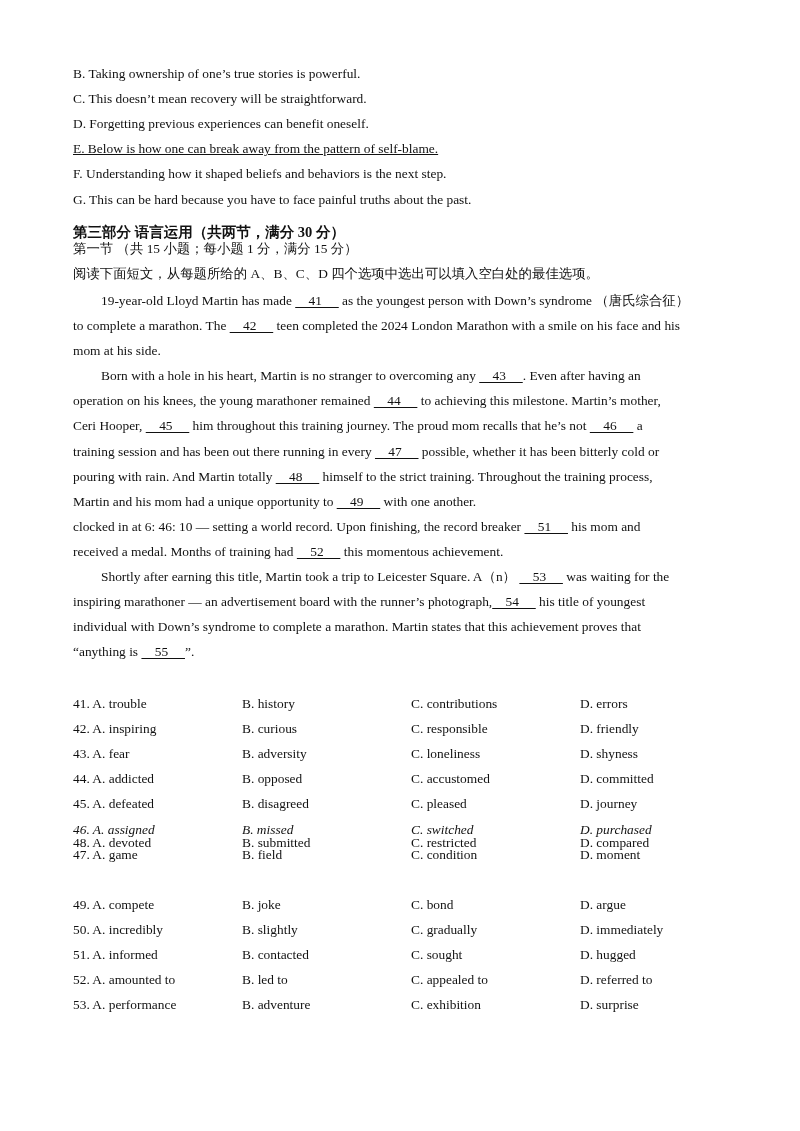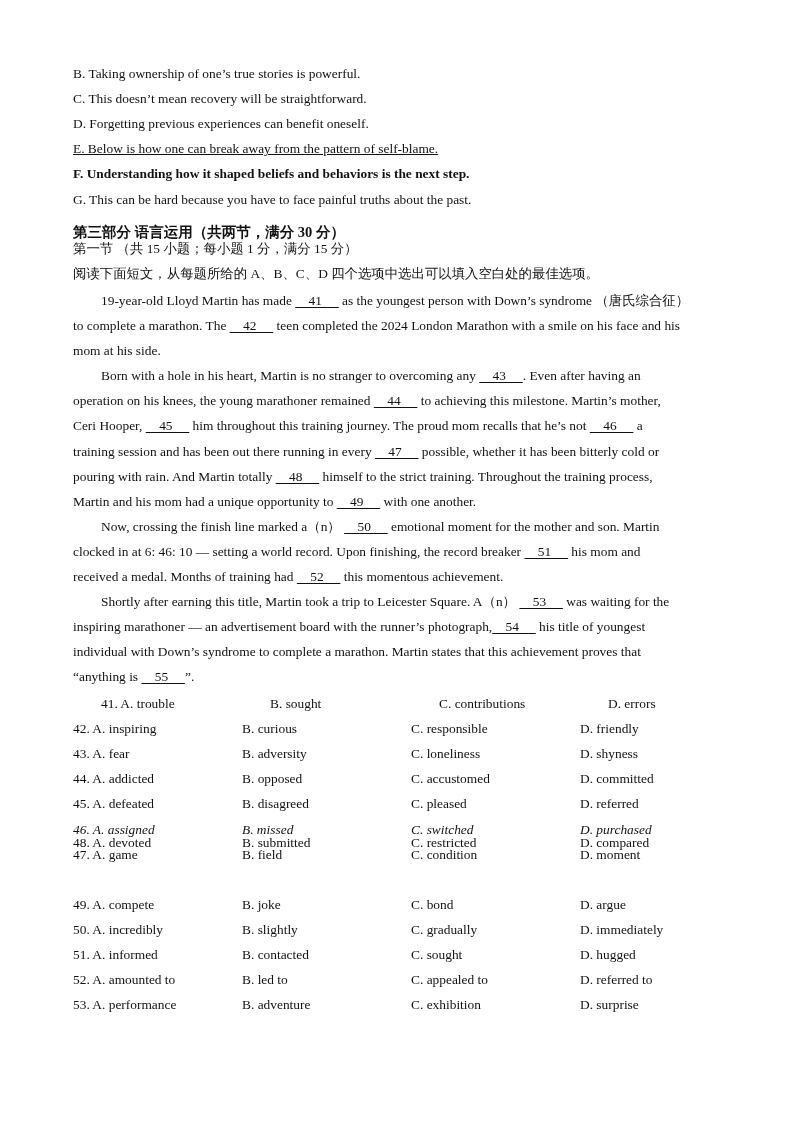--- a/index.html
+++ b/index.html
@@ -20,51 +20,50 @@
   </style>
 </head>
 <body>
 
 <div class="page">
   <div id="prev-opts">
       <div class="line" style="top: 66px;">B. Taking ownership of one’s true stories is powerful.</div>
       <div class="line" style="top: 91.1px;">C. This doesn’t mean recovery will be straightforward.</div>
       <div class="line" style="top: 116.2px;">D. Forgetting previous experiences can benefit oneself.</div>
       <div class="line" style="top: 141.3px; text-decoration: underline;">E. Below is how one can break away from the pattern of self-blame.</div>
-      <div class="line" style="top: 166.4px; font-weight: bold;">F. Understanding how it shaped beliefs and behaviors is the next step.</div>
+      <div class="line" style="top: 166.4px;">F. Understanding how it shaped beliefs and behaviors is the next step.</div>
       <div class="line" style="top: 191.5px;">G. This can be hard because you have to face painful truths about the past.</div>
     </div>
 
   <div class="line h1" style="top:216px">第三部分  语言运用（共两节，满分 30 分）</div>
   <div class="line h2" style="top:241px">第一节  （共 15 小题；每小题 1 分，满分 15 分）</div>
   <div class="line h2" style="top:266px">阅读下面短文，从每题所给的 A、B、C、D 四个选项中选出可以填入空白处的最佳选项。</div>
 
   <div class="para" id="passage" style="top:288px">
       <span class="pline indent"><span>19-year-old Lloyd Martin has made </span><span class="blank">&nbsp;&nbsp;&nbsp;&nbsp;41&nbsp;&nbsp;&nbsp;&nbsp;&nbsp;</span><span> as the youngest person with Down’s syndrome  （唐氏综合征）</span></span>
       <span class="pline"><span>to complete a marathon. The </span><span class="blank">&nbsp;&nbsp;&nbsp;&nbsp;42&nbsp;&nbsp;&nbsp;&nbsp;&nbsp;</span><span> teen completed the 2024 London Marathon with a smile on his face and his</span></span>
       <span class="pline"><span>mom at his side.</span></span>
       <span class="pline indent"><span>Born with a hole in his heart, Martin is no stranger to overcoming any </span><span class="blank">&nbsp;&nbsp;&nbsp;&nbsp;43&nbsp;&nbsp;&nbsp;&nbsp;&nbsp;</span><span>. Even after having an</span></span>
       <span class="pline"><span>operation on his knees, the young marathoner remained </span><span class="blank">&nbsp;&nbsp;&nbsp;&nbsp;44&nbsp;&nbsp;&nbsp;&nbsp;&nbsp;</span><span> to achieving this milestone. Martin’s mother,</span></span>
       <span class="pline"><span>Ceri Hooper, </span><span class="blank">&nbsp;&nbsp;&nbsp;&nbsp;45&nbsp;&nbsp;&nbsp;&nbsp;&nbsp;</span><span> him throughout this training journey. The proud mom recalls that he’s not </span><span class="blank">&nbsp;&nbsp;&nbsp;&nbsp;46&nbsp;&nbsp;&nbsp;&nbsp;&nbsp;</span><span> a</span></span>
       <span class="pline"><span>training session and has been out there running in every </span><span class="blank">&nbsp;&nbsp;&nbsp;&nbsp;47&nbsp;&nbsp;&nbsp;&nbsp;&nbsp;</span><span> possible, whether it has been bitterly cold or</span></span>
       <span class="pline"><span>pouring with rain. And Martin totally </span><span class="blank">&nbsp;&nbsp;&nbsp;&nbsp;48&nbsp;&nbsp;&nbsp;&nbsp;&nbsp;</span><span> himself to the strict training. Throughout the training process,</span></span>
       <span class="pline"><span>Martin and his mom had a unique opportunity to </span><span class="blank">&nbsp;&nbsp;&nbsp;&nbsp;49&nbsp;&nbsp;&nbsp;&nbsp;&nbsp;</span><span> with one another.</span></span>
-      <span class="pline indent"><span>Now, crossing the finish line marked a（n） </span><span class="blank">&nbsp;&nbsp;&nbsp;&nbsp;50&nbsp;&nbsp;&nbsp;&nbsp;&nbsp;</span><span> emotional moment for the mother and son. Martin</span></span>
       <span class="pline"><span>clocked in at 6: 46: 10 — setting a world record. Upon finishing, the record breaker </span><span class="blank">&nbsp;&nbsp;&nbsp;&nbsp;51&nbsp;&nbsp;&nbsp;&nbsp;&nbsp;</span><span> his mom and</span></span>
       <span class="pline"><span>received a medal. Months of training had </span><span class="blank">&nbsp;&nbsp;&nbsp;&nbsp;52&nbsp;&nbsp;&nbsp;&nbsp;&nbsp;</span><span> this momentous achievement.</span></span>
       <span class="pline indent"><span>Shortly after earning this title, Martin took a trip to Leicester Square. A（n） </span><span class="blank">&nbsp;&nbsp;&nbsp;&nbsp;53&nbsp;&nbsp;&nbsp;&nbsp;&nbsp;</span><span> was waiting for the</span></span>
       <span class="pline"><span>inspiring marathoner — an advertisement board with the runner’s photograph,</span><span class="blank">&nbsp;&nbsp;&nbsp;&nbsp;54&nbsp;&nbsp;&nbsp;&nbsp;&nbsp;</span><span> his title of youngest</span></span>
       <span class="pline"><span>individual with Down’s syndrome to complete a marathon. Martin states that this achievement proves that</span></span>
       <span class="pline"><span>“anything is </span><span class="blank">&nbsp;&nbsp;&nbsp;&nbsp;55&nbsp;&nbsp;&nbsp;&nbsp;&nbsp;</span><span>”.</span></span>
     </div>
 
   <div id="questions">
-      <div class="optrow" style="top: 696px; margin-left: 28px;">
+      <div class="optrow" style="top: 696px;">
         <span class="optcell c0">41. A. trouble</span>
-        <span class="optcell c1">B. sought</span>
+        <span class="optcell c1">B. history</span>
         <span class="optcell c2">C. contributions</span>
         <span class="optcell c3">D. errors</span>
       </div>
       <div class="optrow" style="top: 721.1px;">
         <span class="optcell c0">42. A. inspiring</span>
         <span class="optcell c1">B. curious</span>
         <span class="optcell c2">C. responsible</span>
         <span class="optcell c3">D. friendly</span>
       </div>
       <div class="optrow" style="top: 746.2px;">
@@ -76,21 +75,21 @@
       <div class="optrow" style="top: 771.3px;">
         <span class="optcell c0">44. A. addicted</span>
         <span class="optcell c1">B. opposed</span>
         <span class="optcell c2">C. accustomed</span>
         <span class="optcell c3">D. committed</span>
       </div>
       <div class="optrow" style="top: 796.4px;">
         <span class="optcell c0">45. A. defeated</span>
         <span class="optcell c1">B. disagreed</span>
         <span class="optcell c2">C. pleased</span>
-        <span class="optcell c3">D. referred</span>
+        <span class="optcell c3">D. journey</span>
       </div>
       <div class="optrow" style="top: 821.5px; font-style: italic;">
         <span class="optcell c0">46. A. assigned</span>
         <span class="optcell c1">B. missed</span>
         <span class="optcell c2">C. switched</span>
         <span class="optcell c3">D. purchased</span>
       </div>
       <div class="optrow" style="top: 846.6px;">
         <span class="optcell c0">47. A. game</span>
         <span class="optcell c1">B. field</span>

